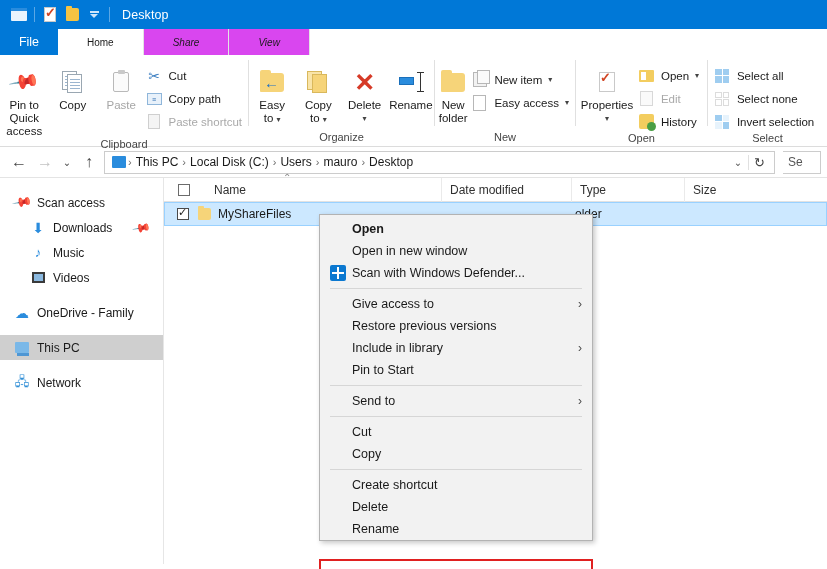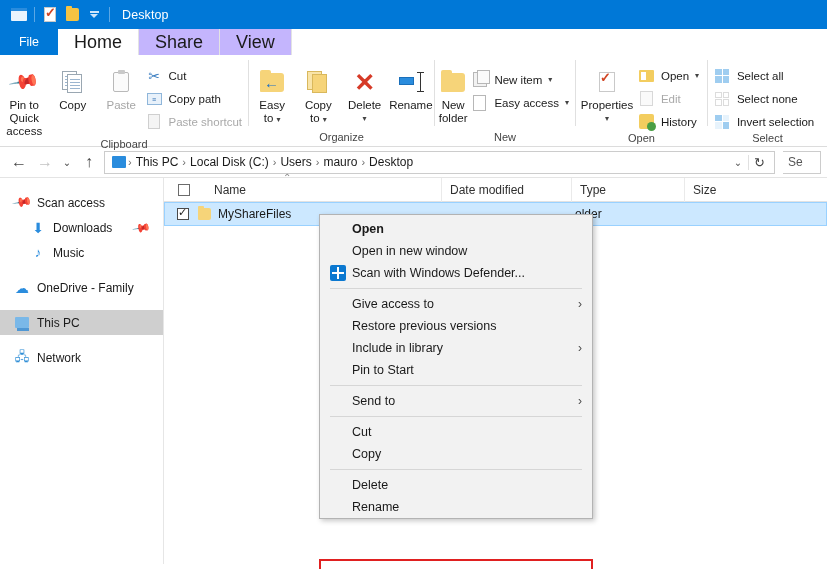--- a/index.html
+++ b/index.html
@@ -48,25 +48,25 @@
   .qat-caret .bar { width: 9px; height: 2px; background: #cfe6fb; margin-bottom: 1px; }
   .title-text { font-size: 12.5px; margin-left: 8px; letter-spacing: .1px; }
 
   
   .tabstrip { height: 26px; background: #0078d7; display: flex; align-items: stretch; }
   .tab-file {
     width: 58px; background: #0078d7; color: #fff; display: flex; align-items: center;
     justify-content: center; font-size: 12.5px;
   }
   .tab {
-    padding: 0 16px; display: flex; align-items: center; font-size: 18px;
+    padding: 0 29px; display: flex; align-items: center; font-size: 10px;
     background: #fff; color: #1a1a1a; border-right: 1px solid #e3e3e3;
   }
   .tab.active { background: #fff; }
-  .tab.inactive { background: #c4b5fd; }
+  .tab.inactive { background: #d946ef; font-style: italic; }
   .tabstrip .tab-filler { flex: 1; background: #fff; }
 
   
   .ribbon {
     height: 92px; background: #fff; border-bottom: 1px solid #dcdcdc;
     display: flex; align-items: stretch; position: relative;
   }
   .group { display: flex; flex-direction: column; position: relative; }
   .group-inner { flex: 1; display: flex; align-items: flex-start; padding-top: 6px; }
   .group-label {
@@ -551,20 +551,26 @@
           </span>
         <span>Downloads</span>
         <span class="pin-right">📌</span>
       </div>
       <div class="nav-item child">
         <span class="nav-ic">
             <span class="music-note">♪</span>
           </span>
         <span>Music</span>
       </div>
+      <div class="nav-item child">
+        <span class="nav-ic">
+            <span class="video-ic"></span>
+          </span>
+        <span>Videos</span>
+      </div>
       <div class="nav-gap"></div>
       <div class="nav-item">
         <span class="nav-ic">
             <span class="cloud-ic">☁</span>
           </span>
         <span>OneDrive - Family</span>
       </div>
       <div class="nav-gap"></div>
       <div class="nav-item selected">
         <span class="nav-ic">
@@ -643,20 +649,23 @@
     </div>
     <div class="ctx-sep"></div>
     <div class="ctxitem noicon">
       <span class="mi-label">Cut</span>
     </div>
     <div class="ctxitem noicon">
       <span class="mi-label">Copy</span>
     </div>
     <div class="ctx-sep"></div>
     <div class="ctxitem noicon">
+      <span class="mi-label">Create shortcut</span>
+    </div>
+    <div class="ctxitem noicon">
       <span class="mi-label">Delete</span>
     </div>
     <div class="ctxitem noicon">
       <span class="mi-label">Rename</span>
     </div>
   </div>
 
   <div class="red-highlight"></div>
 
 </div>

